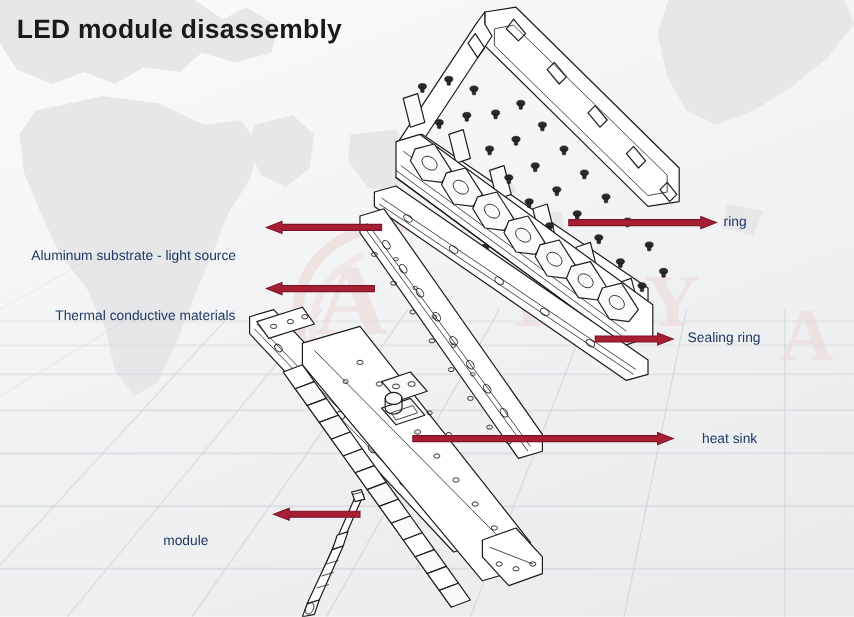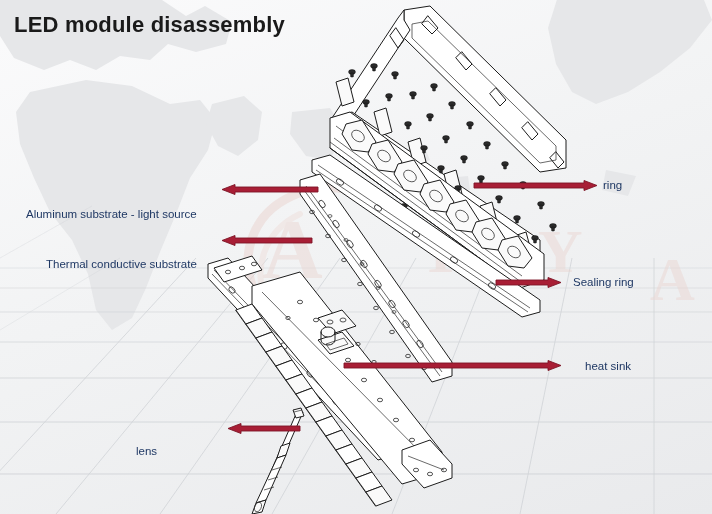--- a/index.html
+++ b/index.html
@@ -436,27 +436,27 @@
   </div>
   <div class="callout-label right" style="left:573px; top:361px;padding-left:12px;">heat sink</div>
 
   <div class="callout-label left" style="left:26px; top:190px;">Aluminum substrate - light source</div>
   <div class="arrow" style="left:222px; top:184px; width:96px;">
     <svg width="96" height="11" viewBox="0 0 96 11">
       <path d="M96,3 L13,3 L13,0.5 L0,5.5 L13,10.5 L13,8 L96,8 Z" fill="#a81e35" stroke="#7d1526" stroke-width="0.9"></path>
     </svg>
   </div>
 
-  <div class="callout-label left" style="left:46px; top:240px;">Thermal conductive substrate</div>
+  <div class="callout-label left" style="left:46px; top:240px;">Thermal conductive materials</div>
   <div class="arrow" style="left:222px; top:235px; width:90px;">
     <svg width="90" height="11" viewBox="0 0 90 11">
       <path d="M90,3 L13,3 L13,0.5 L0,5.5 L13,10.5 L13,8 L90,8 Z" fill="#a81e35" stroke="#7d1526" stroke-width="0.9"></path>
     </svg>
   </div>
 
-  <div class="callout-label left" style="left:136px; top:427px;">lens</div>
+  <div class="callout-label left" style="left:136px; top:427px;">module</div>
   <div class="arrow" style="left:228px; top:423px; width:72px;">
     <svg width="72" height="11" viewBox="0 0 72 11">
       <path d="M72,3 L13,3 L13,0.5 L0,5.5 L13,10.5 L13,8 L72,8 Z" fill="#a81e35" stroke="#7d1526" stroke-width="0.9"></path>
     </svg>
   </div>
 
 </div>
 
 </body></html>

